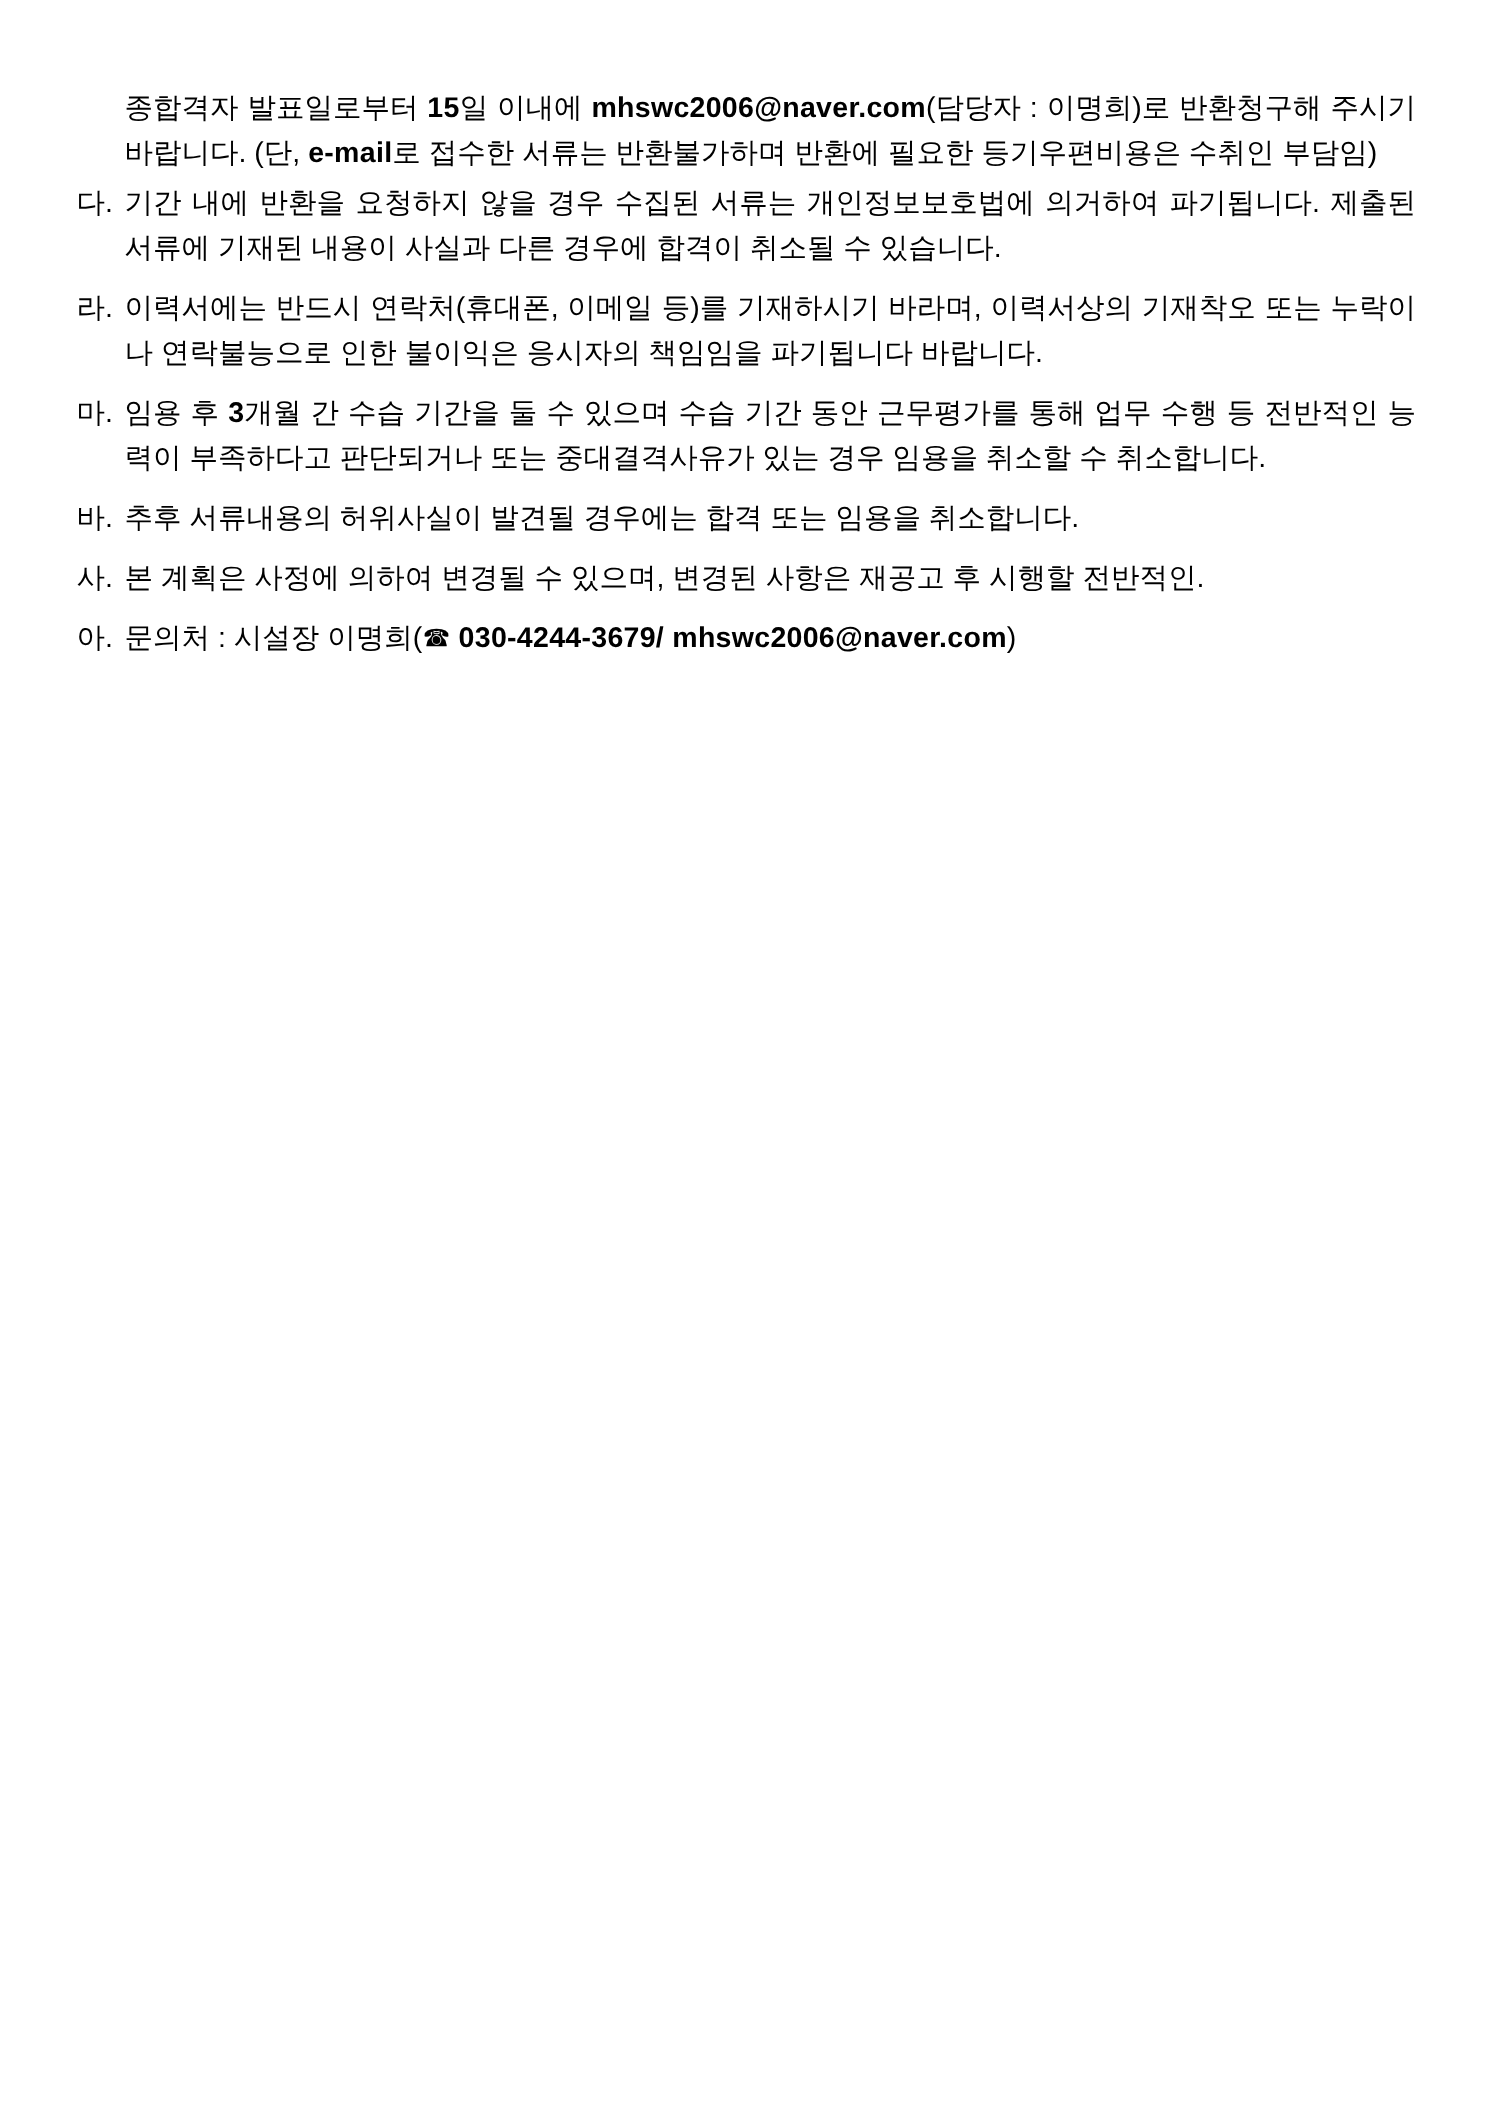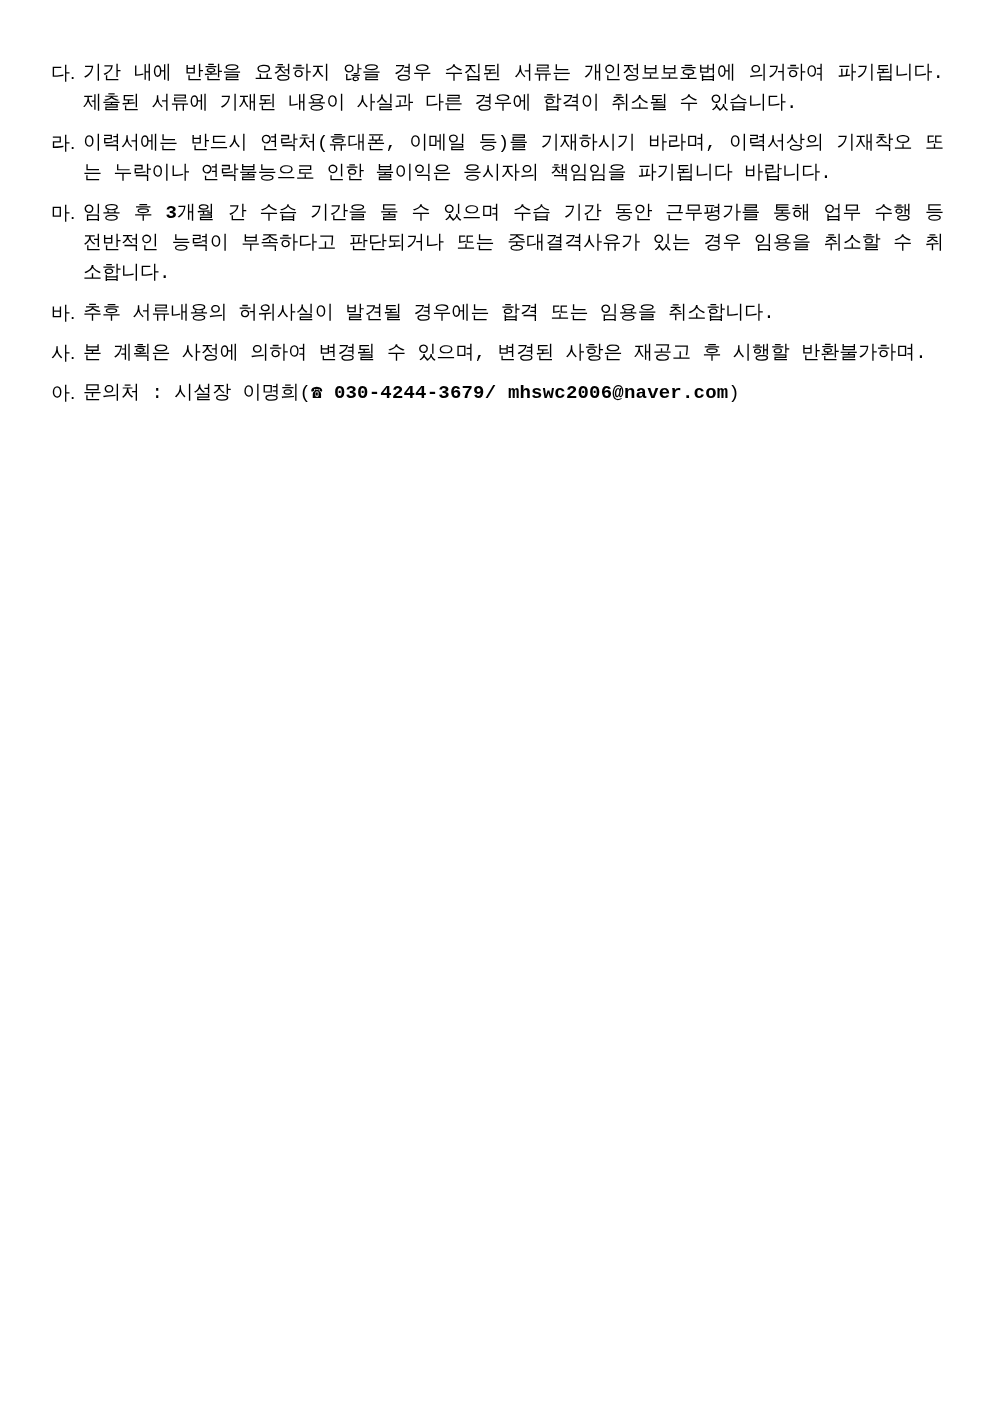--- a/index.html
+++ b/index.html
@@ -34,32 +34,32 @@
   }
   .item .marker {
     position: absolute;
     left: 0;
     top: 0;
     white-space: nowrap;
   }
   .item .body {
     margin: 0;
     text-align: justify;
-    font-family: Liberation Mono, monospace;
   }
   .latin {
     font-weight: 600;
     letter-spacing: 0.2px;
   }
 </style>
 </head>
 <body>
 
 <div class="page">
 
+  <p class="para-continuation"><span>종합격자 발표일로부터 </span><span class="latin">15</span><span>일 이내에 </span><span class="latin">mhswc2006@naver.com</span><span>(담당자 : 이명희)로 반환청구해 주시기 바랍니다. (단, </span><span class="latin">e-mail</span><span>로 접수한 서류는 반환불가하며 반환에 필요한 등기우편비용은 수취인 부담임)</span></p>
 
   <div class="item">
     <span class="marker">다.</span>
     <p class="body"><span>기간 내에 반환을 요청하지 않을 경우 수집된 서류는 개인정보보호법에 의거하여 파기됩니다. 제출된 서류에 기재된 내용이 사실과 다른 경우에 합격이 취소될 수 있습니다.</span></p>
   </div>
 
   <div class="item">
     <span class="marker">라.</span>
     <p class="body"><span>이력서에는 반드시 연락처(휴대폰, 이메일 등)를 기재하시기 바라며, 이력서상의 기재착오 또는 누락이나 연락불능으로 인한 불이익은 응시자의 책임임을 파기됩니다 바랍니다.</span></p>
   </div>
@@ -69,21 +69,21 @@
     <p class="body"><span>임용 후 </span><span class="latin">3</span><span>개월 간 수습 기간을 둘 수 있으며 수습 기간 동안 근무평가를 통해 업무 수행 등 전반적인 능력이 부족하다고 판단되거나 또는 중대결격사유가 있는 경우 임용을 취소할 수 취소합니다.</span></p>
   </div>
 
   <div class="item">
     <span class="marker">바.</span>
     <p class="body"><span>추후 서류내용의 허위사실이 발견될 경우에는 합격 또는 임용을 취소합니다.</span></p>
   </div>
 
   <div class="item">
     <span class="marker">사.</span>
-    <p class="body"><span>본 계획은 사정에 의하여 변경될 수 있으며, 변경된 사항은 재공고 후 시행할 반환불가하며.</span></p>
+    <p class="body"><span>본 계획은 사정에 의하여 변경될 수 있으며, 변경된 사항은 재공고 후 시행할 전반적인.</span></p>
   </div>
 
   <div class="item">
     <span class="marker">아.</span>
     <p class="body"><span>문의처 : 시설장 이명희(</span><span>☎</span><span> </span><span class="latin">030-4244-3679/ mhswc2006@naver.com</span><span>)</span></p>
   </div>
 
 </div>
 
 </body></html>

